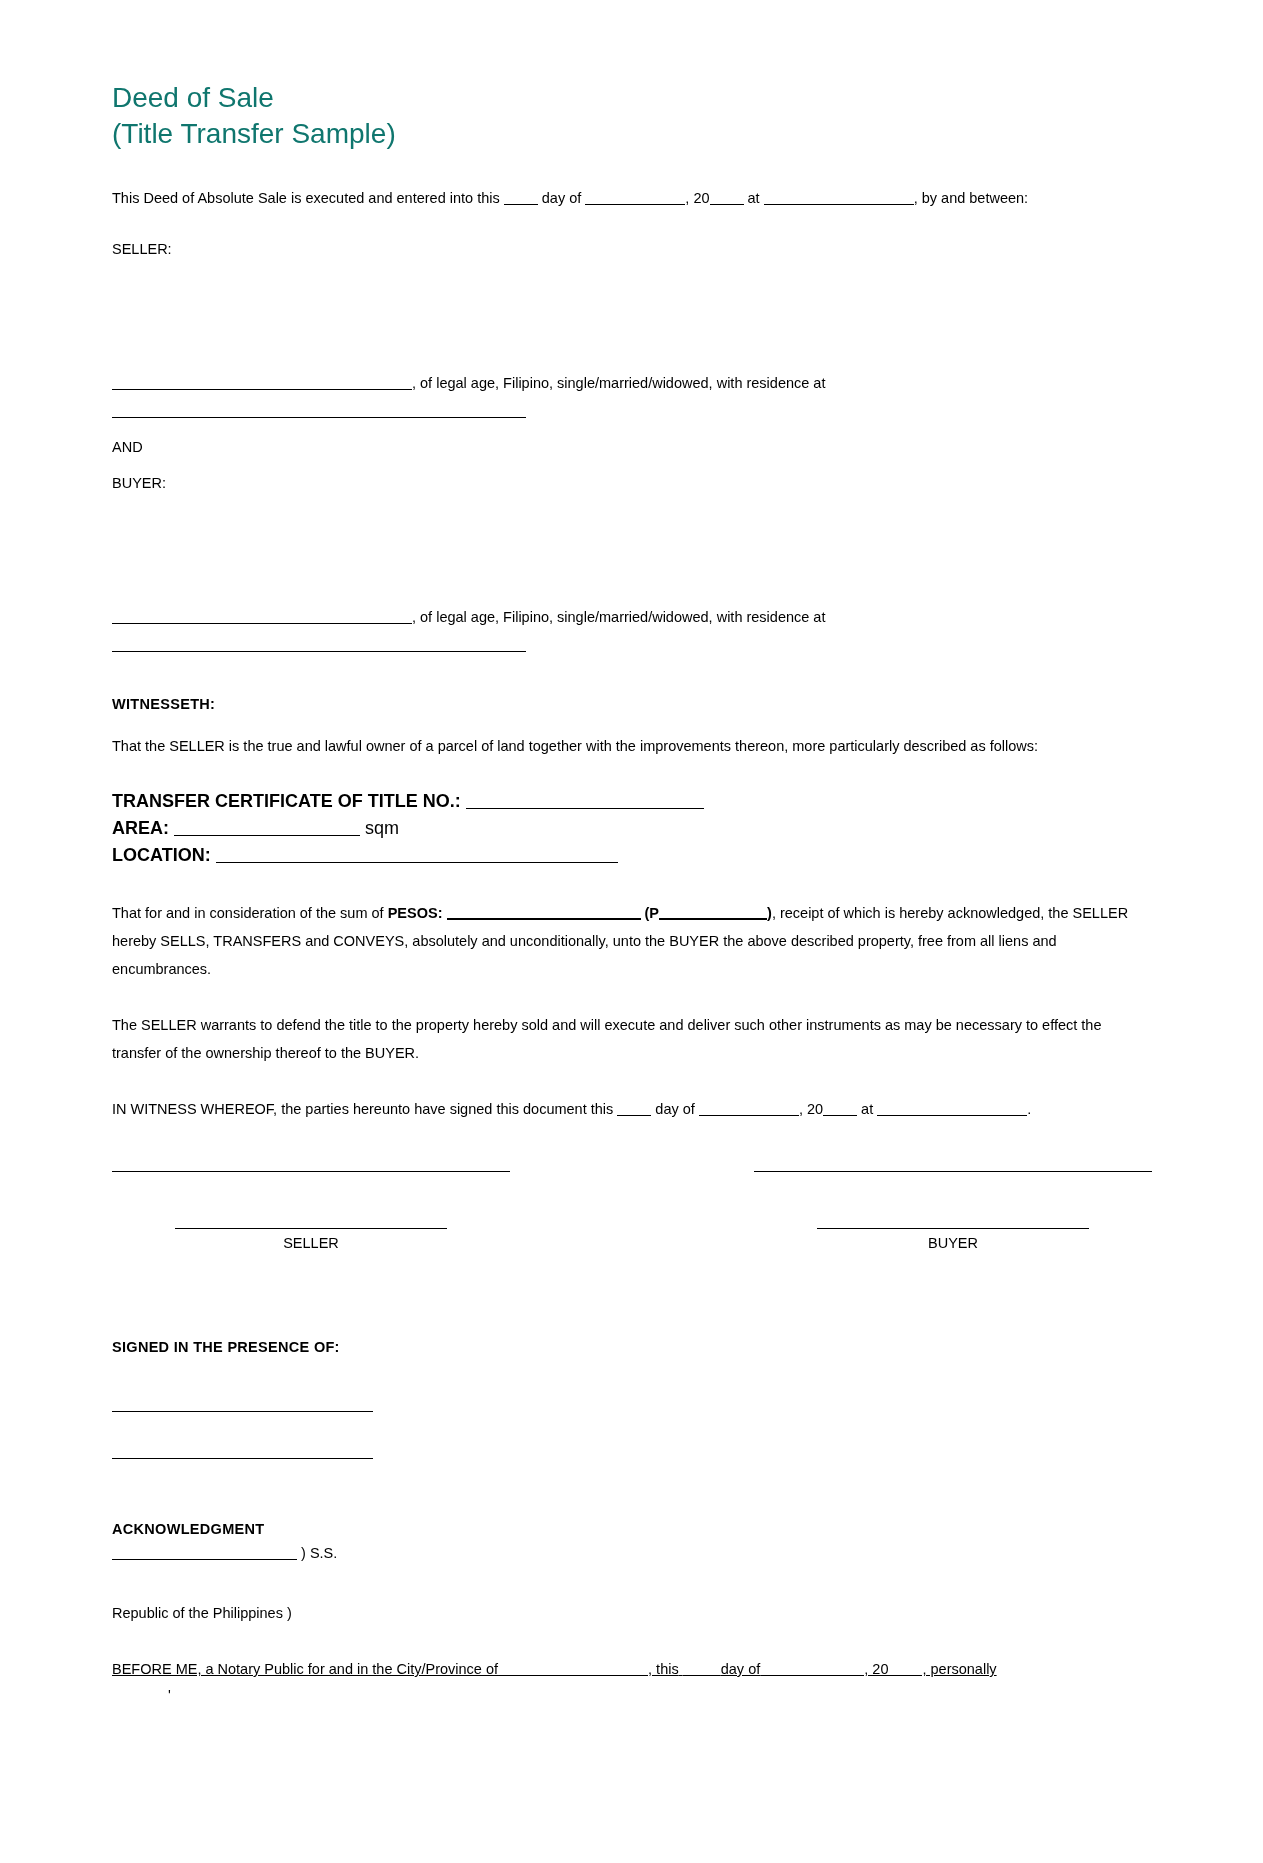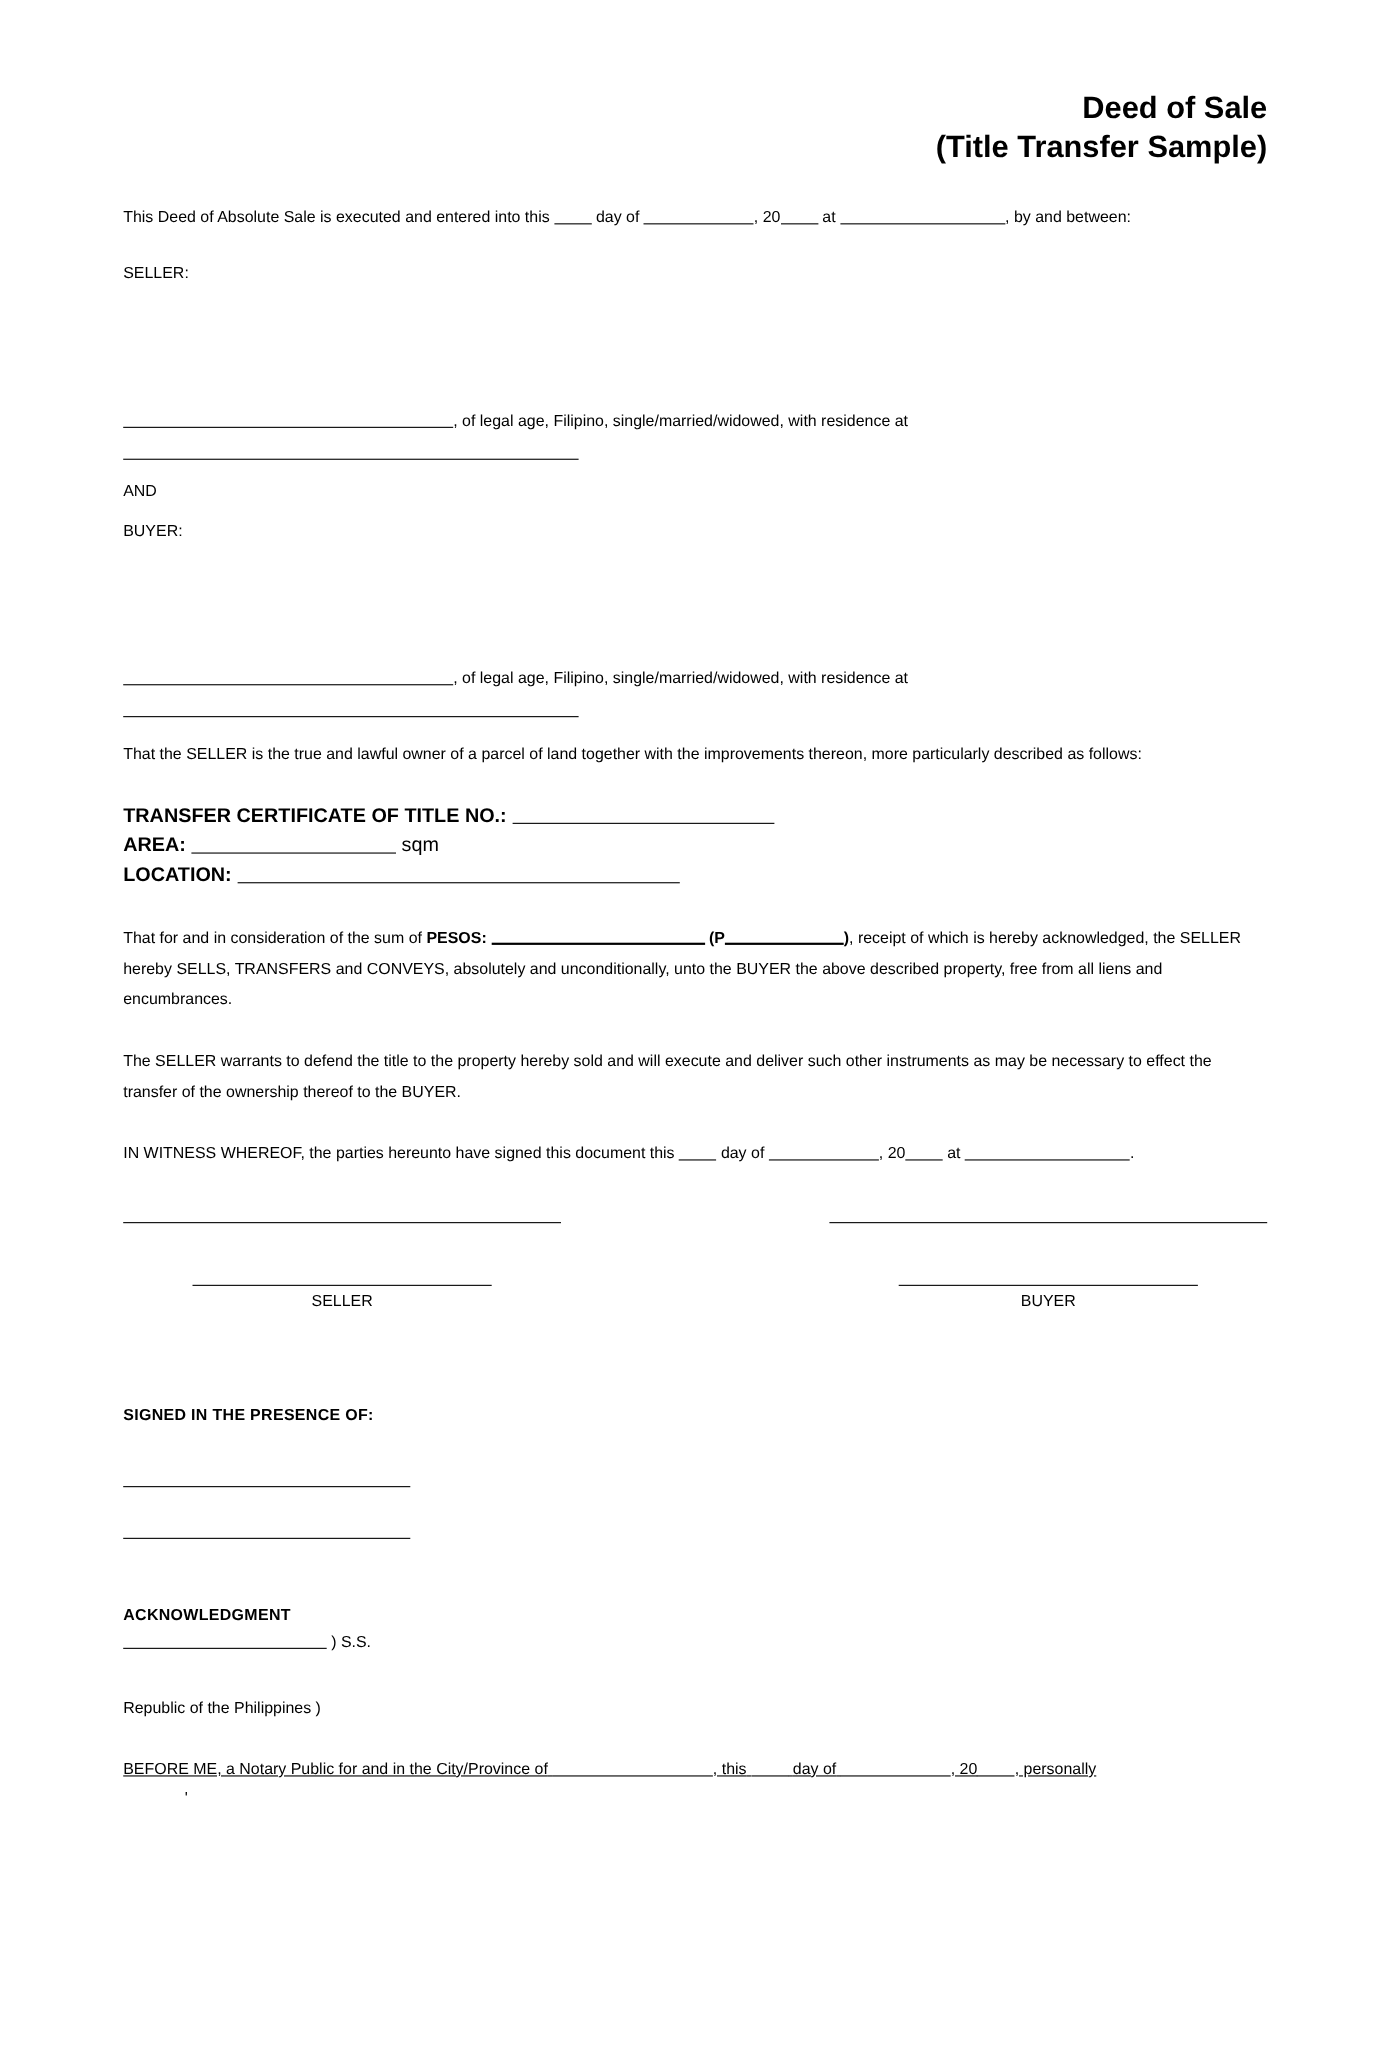--- a/index.html
+++ b/index.html
@@ -25,27 +25,27 @@
   }
   .sheet {
     position: absolute;
     left: 112px;
     top: 0;
     width: 1040px;
   }
 
   
   .doc-title {
-    text-align: right;
+    text-align: left;
     font-size: 28px;
     line-height: 36px;
-    font-weight: 700;
+    font-weight: 400;
     letter-spacing: 0px;
     margin-top: 80px;
-    color: #000000;
+    color: #0f766e;
   }
   .doc-title .line1 { display: block; }
   .doc-title .line2 { display: block; }
 
   
   .para {
     font-size: 14.5px;
     line-height: 28px;
     color: #000;
     margin: 0;
@@ -227,20 +227,21 @@
     <div class="and-row">AND</div>
 
     <div class="party-row" style="margin-top:10px;">
       <div class="party-label">BUYER:</div>
       <div class="party-body">
         <span class="party-name-rule"></span><span>, of legal age, Filipino, single/married/widowed, with residence at</span>
         <span class="party-addr-rule"></span>
       </div>
     </div>
 
+    <div class="heading heading-witnesseth">WITNESSETH:</div>
 
     <p class="para" style="margin-top:20px;">That the SELLER is the true and lawful owner of a parcel of land together with the improvements thereon, more particularly described as follows:</p>
 
     <div class="prop-list">
       <div class="prop-line">
         <span>TRANSFER CERTIFICATE OF TITLE NO.:</span>
         <span class="val-rule rule-tct"></span>
       </div>
       <div class="prop-line">
         <span>AREA:</span>

